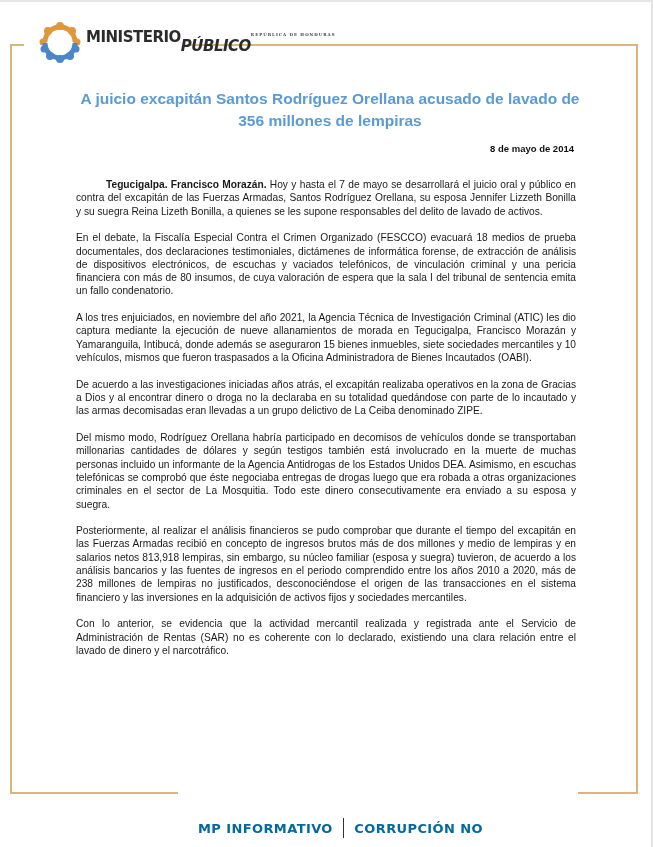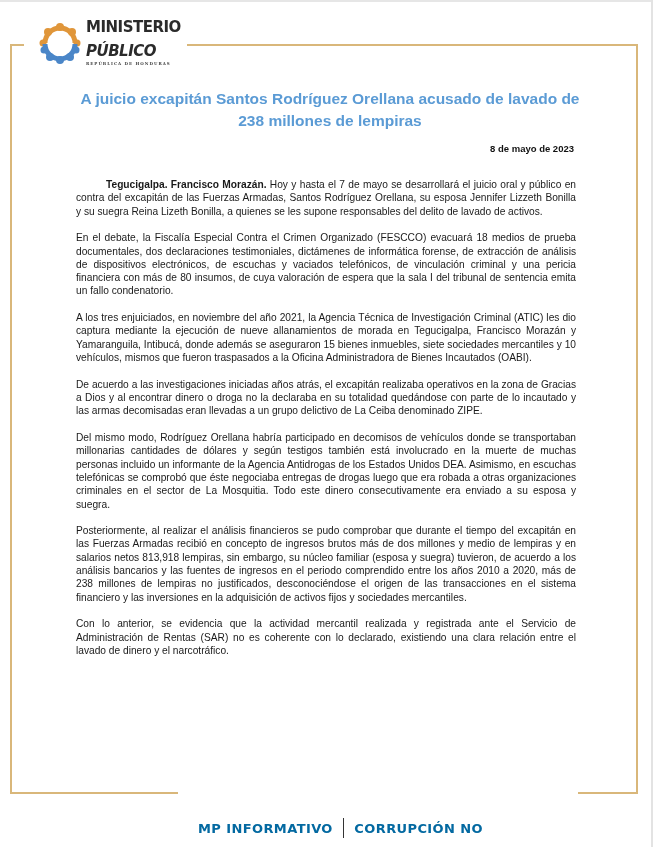--- a/index.html
+++ b/index.html
@@ -71,21 +71,21 @@
       left: 38px; top: 20px;
       display: flex;
       align-items: center;
     }
     .logo-mark {
       width: 44px; height: 44px;
       margin-right: 4px;
     }
     .logo-text {
       display: flex;
-      flex-direction: column;
+      flex-direction: row;
       line-height: 1;
     }
     .logo-line1, .logo-line2 {
       font-family: "DejaVu Sans", sans-serif;
       font-weight: bold;
       font-size: 15px;
       color: #2b2b2b;
       letter-spacing: -0.5px;
     }
     .logo-line2 { margin-top: 9px; font-style: italic; }
@@ -187,23 +187,23 @@
     <circle cx="32" cy="36" r="4" fill="#4a86c8"></circle>
     <circle cx="22" cy="39" r="4" fill="#4a86c8"></circle>
   </svg>
   <div class="logo-text">
     <span class="logo-line1">MINISTERIO</span>
     <span class="logo-line2">PÚBLICO</span>
     <span class="logo-sub">REPÚBLICA DE HONDURAS</span>
   </div>
 </div>
 
-<h1 class="title">A juicio excapitán Santos Rodríguez Orellana acusado de lavado de 238 millones de lempiras</h1>
-
-<div class="date">8 de mayo de 2023</div>
+<h1 class="title">A juicio excapitán Santos Rodríguez Orellana acusado de lavado de 356 millones de lempiras</h1>
+
+<div class="date">8 de mayo de 2014</div>
 
 <div class="body-text">
   <p><span class="lead">Tegucigalpa. Francisco Morazán.</span><span> Hoy y hasta el 7 de mayo se desarrollará el juicio oral y público en contra del excapitán de las Fuerzas Armadas, Santos Rodríguez Orellana, su esposa Jennifer Lizzeth Bonilla y su suegra Reina Lizeth Bonilla, a quienes se les supone responsables del delito de lavado de activos.</span></p>
   <p>En el debate, la Fiscalía Especial Contra el Crimen Organizado (FESCCO) evacuará 18 medios de prueba documentales, dos declaraciones testimoniales, dictámenes de informática forense, de extracción de análisis de dispositivos electrónicos, de escuchas y vaciados telefónicos, de vinculación criminal y una pericia financiera con más de 80 insumos, de cuya valoración de espera que la sala I del tribunal de sentencia emita un fallo condenatorio.</p>
   <p>A los tres enjuiciados, en noviembre del año 2021, la Agencia Técnica de Investigación Criminal (ATIC) les dio captura mediante la ejecución de nueve allanamientos de morada en Tegucigalpa, Francisco Morazán y Yamaranguila, Intibucá, donde además se aseguraron 15 bienes inmuebles, siete sociedades mercantiles y 10 vehículos, mismos que fueron traspasados a la Oficina Administradora de Bienes Incautados (OABI).</p>
   <p>De acuerdo a las investigaciones iniciadas años atrás, el excapitán realizaba operativos en la zona de Gracias a Dios y al encontrar dinero o droga no la declaraba en su totalidad quedándose con parte de lo incautado y las armas decomisadas eran llevadas a un grupo delictivo de La Ceiba denominado ZIPE.</p>
   <p>Del mismo modo, Rodríguez Orellana habría participado en decomisos de vehículos donde se transportaban millonarias cantidades de dólares y según testigos también está involucrado en la muerte de muchas personas incluido un informante de la Agencia Antidrogas de los Estados Unidos DEA. Asimismo, en escuchas telefónicas se comprobó que éste negociaba entregas de drogas luego que era robada a otras organizaciones criminales en el sector de La Mosquitia. Todo este dinero consecutivamente era enviado a su esposa y suegra.</p>
   <p>Posteriormente, al realizar el análisis financieros se pudo comprobar que durante el tiempo del excapitán en las Fuerzas Armadas recibió en concepto de ingresos brutos más de dos millones y medio de lempiras y en salarios netos 813,918 lempiras, sin embargo, su núcleo familiar (esposa y suegra) tuvieron, de acuerdo a los análisis bancarios y las fuentes de ingresos en el periodo comprendido entre los años 2010 a 2020, más de 238 millones de lempiras no justificados, desconociéndose el origen de las transacciones en el sistema financiero y las inversiones en la adquisición de activos fijos y sociedades mercantiles.</p>
   <p>Con lo anterior, se evidencia que la actividad mercantil realizada y registrada ante el Servicio de Administración de Rentas (SAR) no es coherente con lo declarado, existiendo una clara relación entre el lavado de dinero y el narcotráfico.</p>
 </div>

